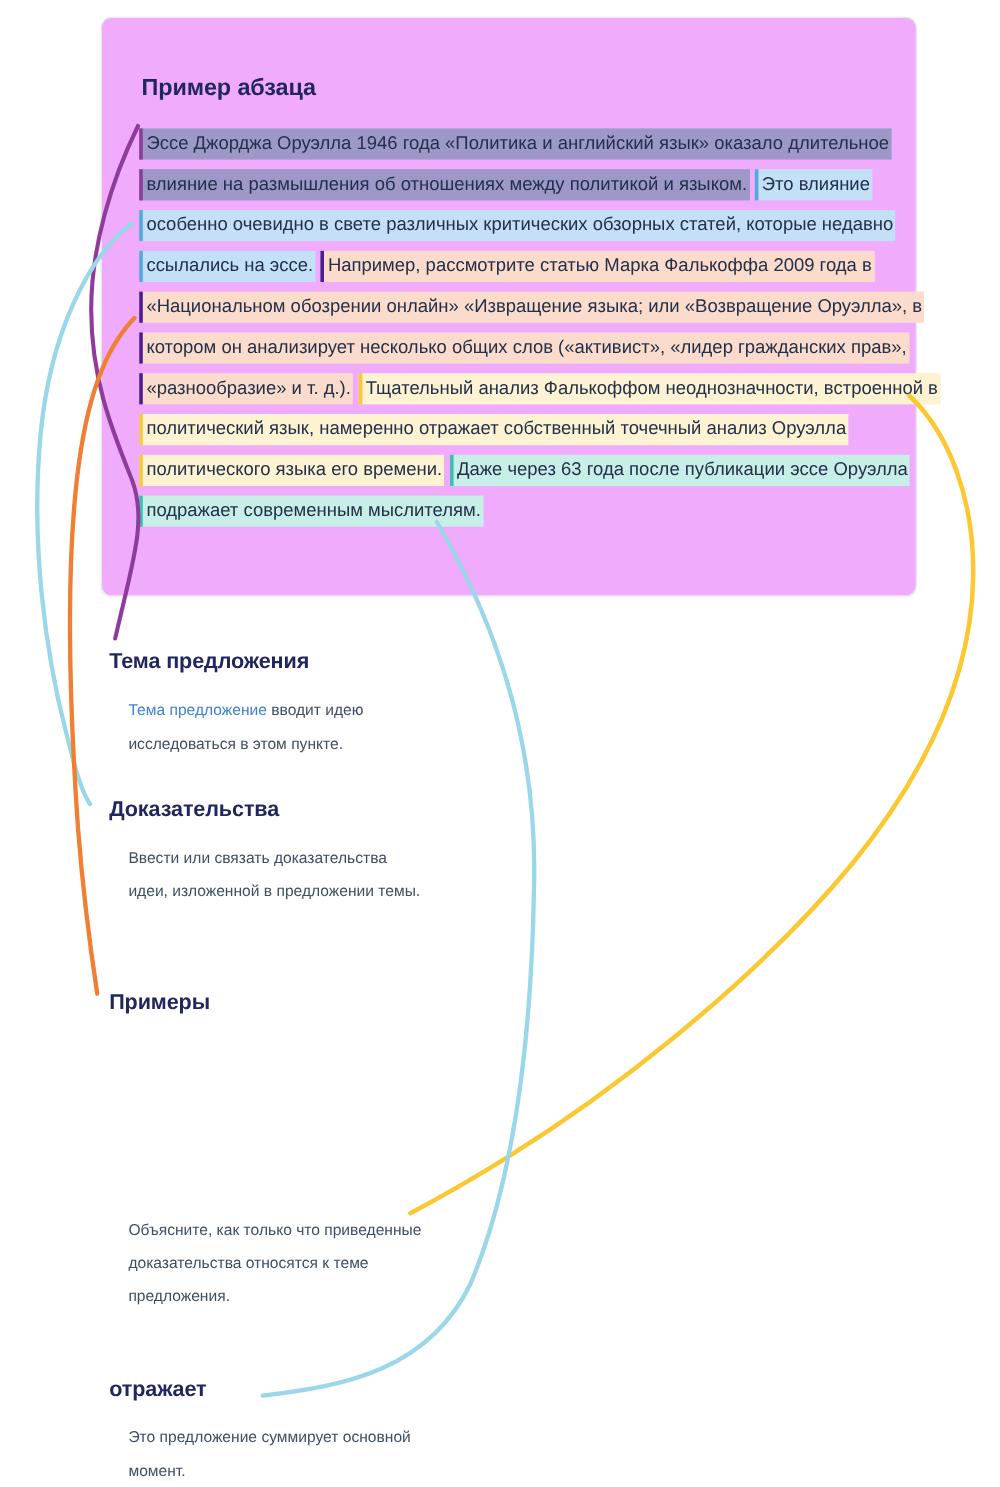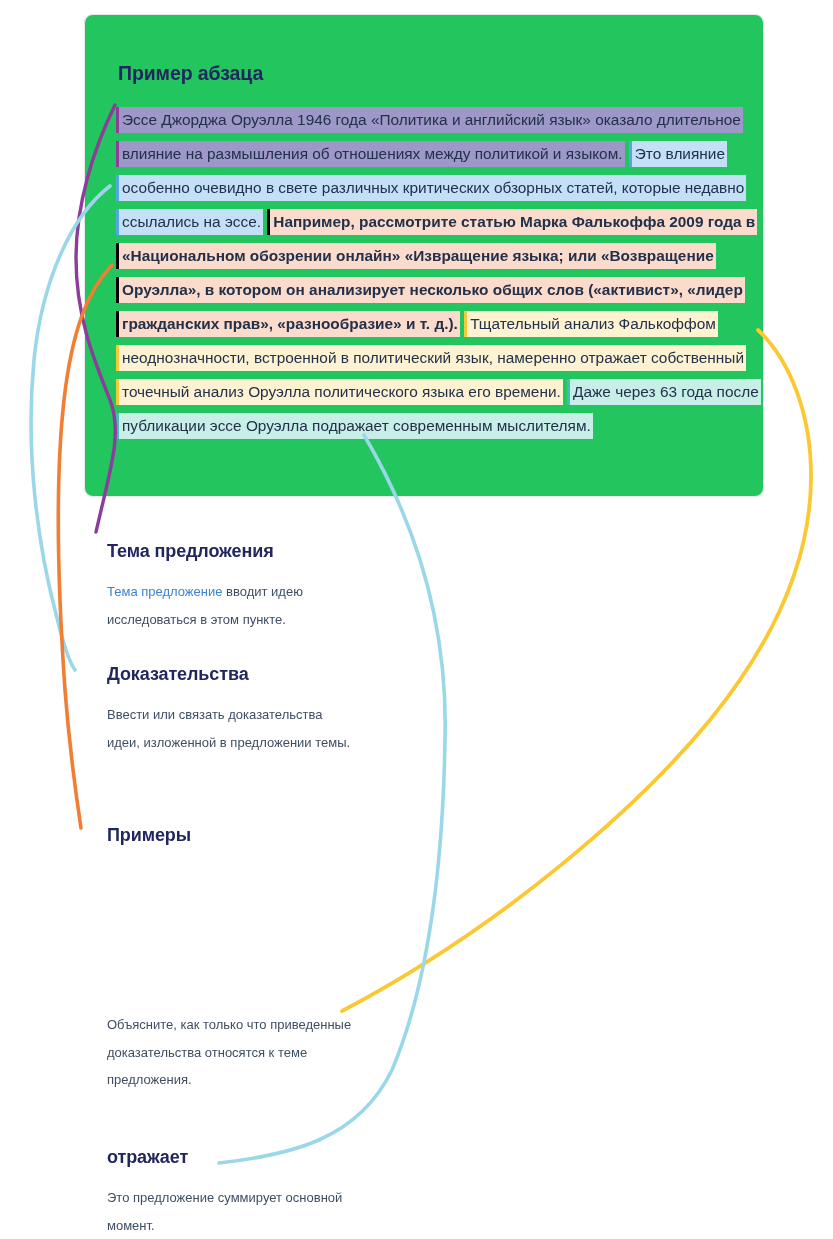--- a/index.html
+++ b/index.html
@@ -29,21 +29,21 @@
   }
 
   
   .card {
     position: absolute;
     left: 84px;
     top: 14px;
     width: 680px;
     height: 483px;
     box-sizing: border-box;
-    background: #22c55e;
+    background: #f0abfc;
     border: 1px solid #e8e8ea;
     border-radius: 9px;
     box-shadow: 0 1px 2px rgba(0,0,0,0.045);
     z-index: 2;
   }
 
   .card-title {
     position: absolute;
     left: 33px;
     top: 47px;
@@ -64,31 +64,31 @@
   }
 
   
   .hl {
     padding: 4px 2px 5px 3px;
     box-decoration-break: clone;
     -webkit-box-decoration-break: clone;
   }
   .hl-purple { background: #9d98c8; color: #22304a; border-left: 3px solid #8d3c9b; }
   .hl-blue   { background: #c3e0f7; color: #22304a; border-left: 3px solid #55a7e0; }
-  .hl-pink   { background: #fbdbcb; color: #22304a; border-left: 3px solid #000000; font-weight: bold; }
+  .hl-pink   { background: #fbdbcb; color: #22304a; border-left: 3px solid #4c1d95; }
   .hl-yellow { background: #fdf3d2; color: #22304a; border-left: 3px solid #f6c83c; }
   .hl-teal   { background: #c8efe7; color: #22304a; border-left: 3px solid #3fbfae; }
 
   
   .block {
     position: absolute;
     z-index: 3;
   }
   .block h3 {
-    margin: 0 0 4px 16px;
+    margin: 0 0 4px 0;
     font-size: 18px;
     font-weight: bold;
     color: #21275e;
     letter-spacing: -0.1px;
   }
   .block p {
     margin: 16px;
     font-size: 13px;
     line-height: 27.5px;
     color: #3f4f63;

